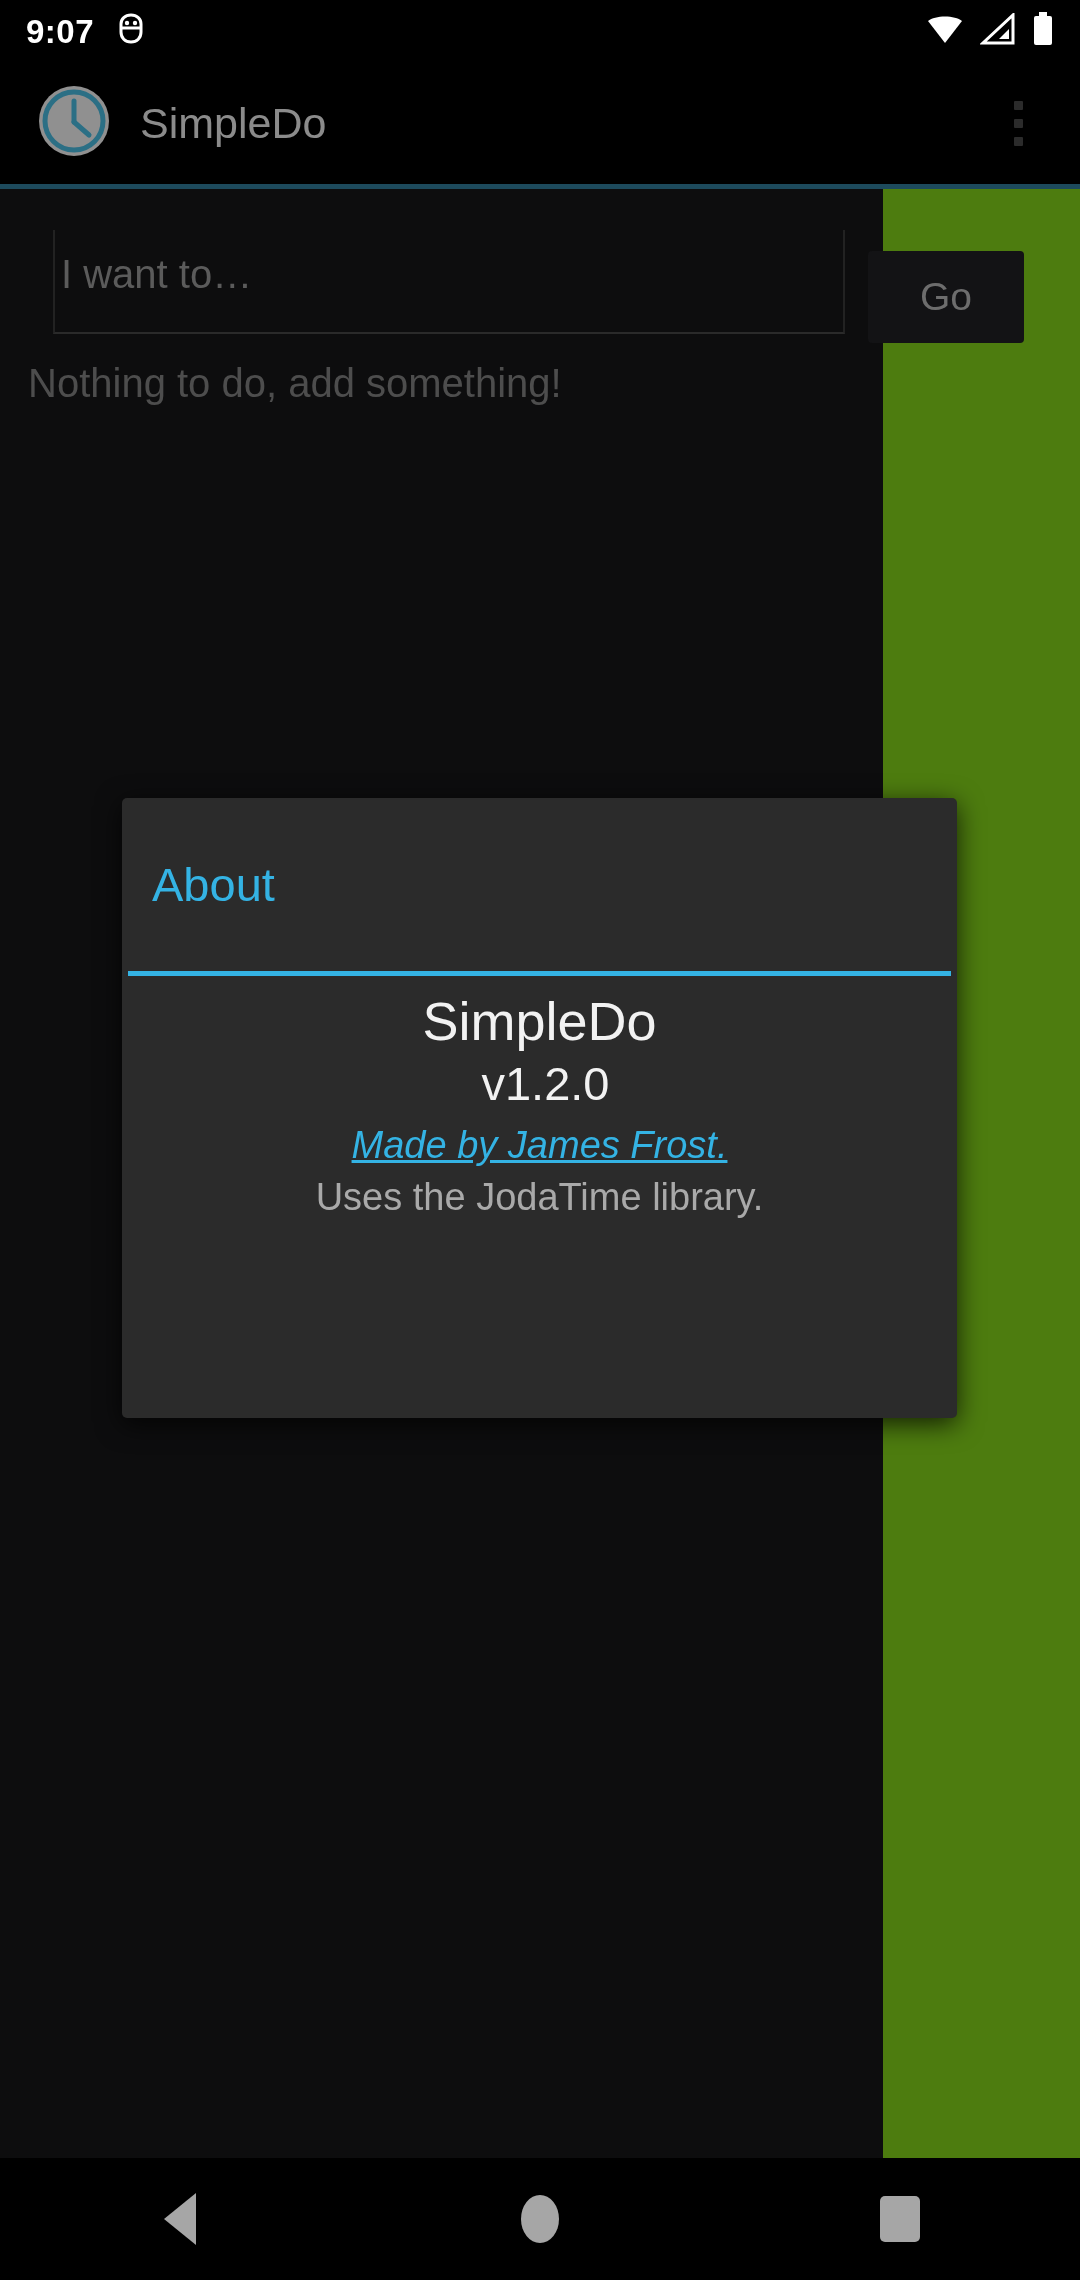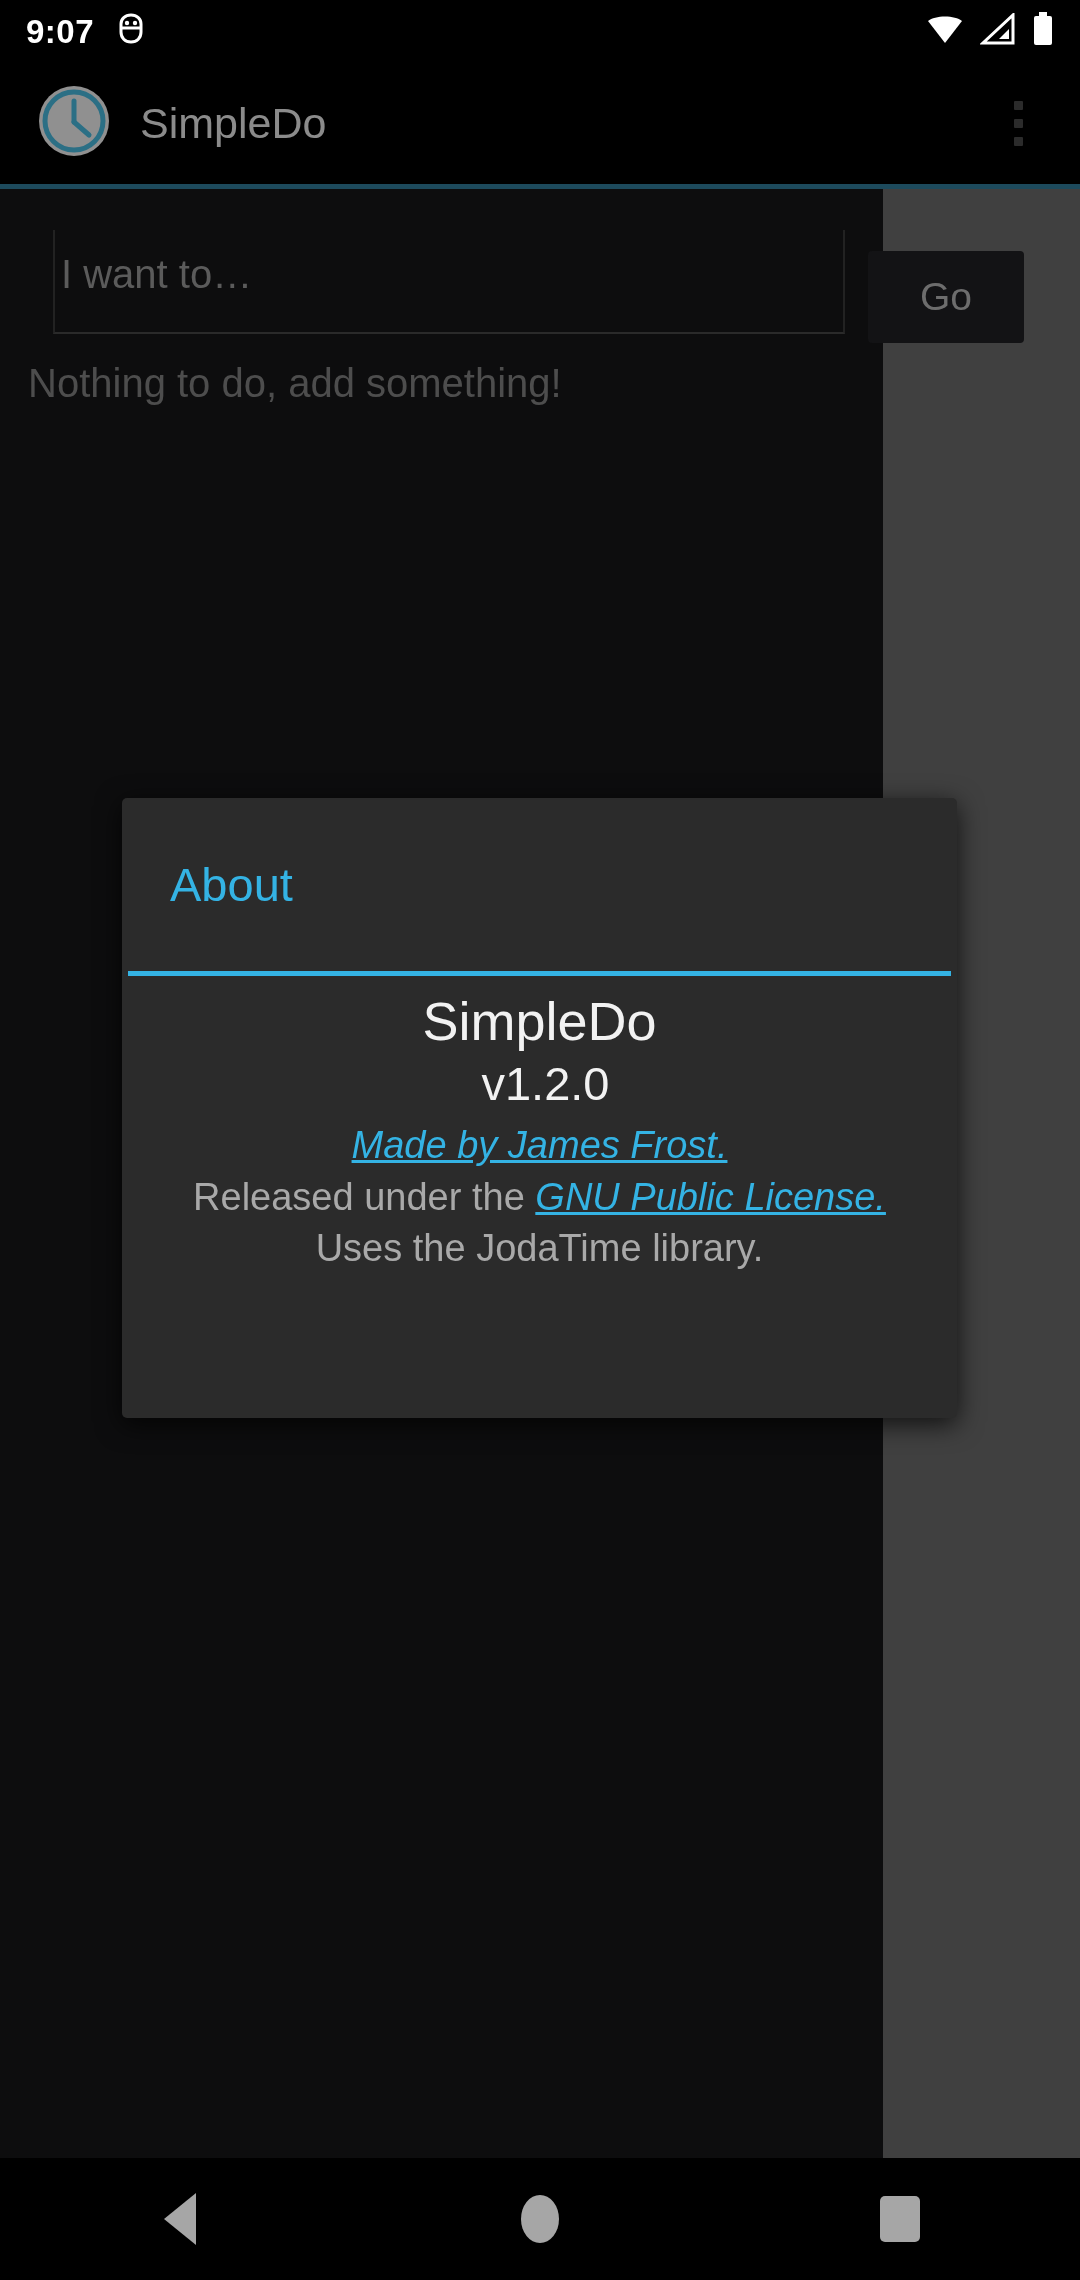--- a/index.html
+++ b/index.html
@@ -5,21 +5,21 @@
   * { margin:0; padding:0; box-sizing:border-box; }
   html, body {
     width:1080px; height:2280px;
     background:#000;
     font-family:"Liberation Sans", sans-serif;
     overflow:hidden;
   }
   #screen {
     position:relative;
     width:1080px; height:2280px;
-    background:#404040;
+    background:#4d7c0f;
   }
 
   
   #status-bar {
     position:absolute; top:0; left:0;
     width:1080px; height:62px;
     background:#000;
     display:flex; align-items:center;
   }
   #status-left {
@@ -126,21 +126,21 @@
     border-radius:5px;
     box-shadow:0 6px 26px rgba(0,0,0,0.75);
     overflow:hidden;
   }
   #dialog-title-area {
     position:relative;
     height:173px;
     display:flex; align-items:center;
   }
   #dialog-title {
-    margin-left:48px;
+    margin-left:30px;
     font-size:47px;
     color:#34b3e4;
     line-height:1;
   }
   #dialog-title-divider {
     position:absolute;
     left:6px; top:173px;
     width:823px; height:5px;
     background:#34b3e4;
   }
@@ -285,23 +285,20 @@
         <span id="dialog-title">About</span>
       </div>
       <div id="dialog-title-divider"></div>
 
       <div id="dialog-body">
         <div id="dialog-app-name">SimpleDo</div>
         <div id="dialog-version">v1.2.0</div>
         <div id="dialog-author-line">
           <span class="dlg-link">Made by James Frost.</span>
         </div>
-        <div id="dialog-license-line">
-          <span>Released under the </span><span class="dlg-link">GNU Public License.</span>
-        </div>
         <div id="dialog-library-line">Uses the JodaTime library.</div>
       </div>
 
     </div>
   </div>
 
   <div id="nav-bar">
     <div class="nav-btn">
       <span id="nav-back-tri"></span>
     </div>

